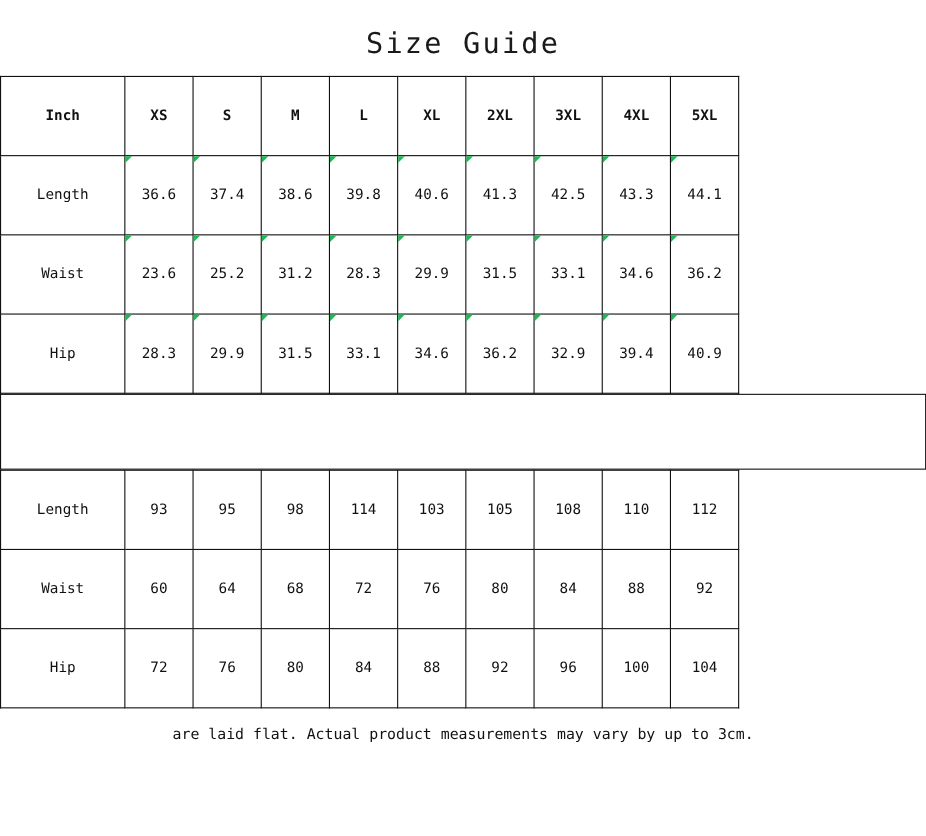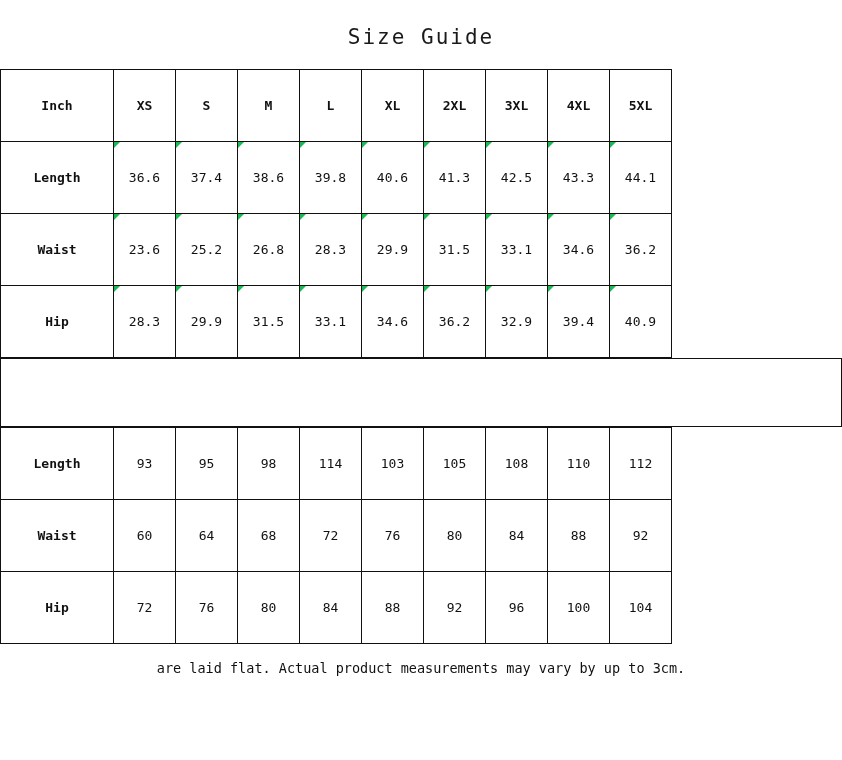--- a/index.html
+++ b/index.html
@@ -16,21 +16,21 @@
   }
   .page {
     width: 842px;
     height: 760px;
     position: relative;
     box-sizing: border-box;
   }
   .title {
     text-align: center;
     font-family: "DejaVu Sans Mono", monospace;
-    font-size: 21px;
+    font-size: 26px;
     letter-spacing: 2px;
     color: #1a1a1a;
     padding-top: 25px;
     padding-bottom: 18px;
     height: 69px;
     box-sizing: border-box;
   }
   table.size-table {
     border-collapse: collapse;
     width: 672px;
@@ -40,21 +40,21 @@
     border: 1px solid #111111;
     text-align: center;
     vertical-align: middle;
     font-family: "DejaVu Sans Mono", monospace;
     font-size: 13px;
     color: #111111;
     height: 69px;
     position: relative;
   }
   td.rowhead {
-    font-weight: bold;
+    font-weight: normal;
     font-size: 13.5px;
   }
   td.colhead {
     font-weight: bold;
     font-size: 13.5px;
   }
   .col-0 { width: 110px; }
   .datacell {
     font-size: 13px;
   }
@@ -118,21 +118,21 @@
       <td class="datacell marker">40.6</td>
       <td class="datacell marker">41.3</td>
       <td class="datacell marker">42.5</td>
       <td class="datacell marker">43.3</td>
       <td class="datacell marker">44.1</td>
     </tr>
     <tr>
       <td class="rowhead col-0">Waist</td>
       <td class="datacell marker">23.6</td>
       <td class="datacell marker">25.2</td>
-      <td class="datacell marker">26.8</td>
+      <td class="datacell marker">31.2</td>
       <td class="datacell marker">28.3</td>
       <td class="datacell marker">29.9</td>
       <td class="datacell marker">31.5</td>
       <td class="datacell marker">33.1</td>
       <td class="datacell marker">34.6</td>
       <td class="datacell marker">36.2</td>
     </tr>
     <tr>
       <td class="rowhead col-0">Hip</td>
       <td class="datacell marker">28.3</td>

